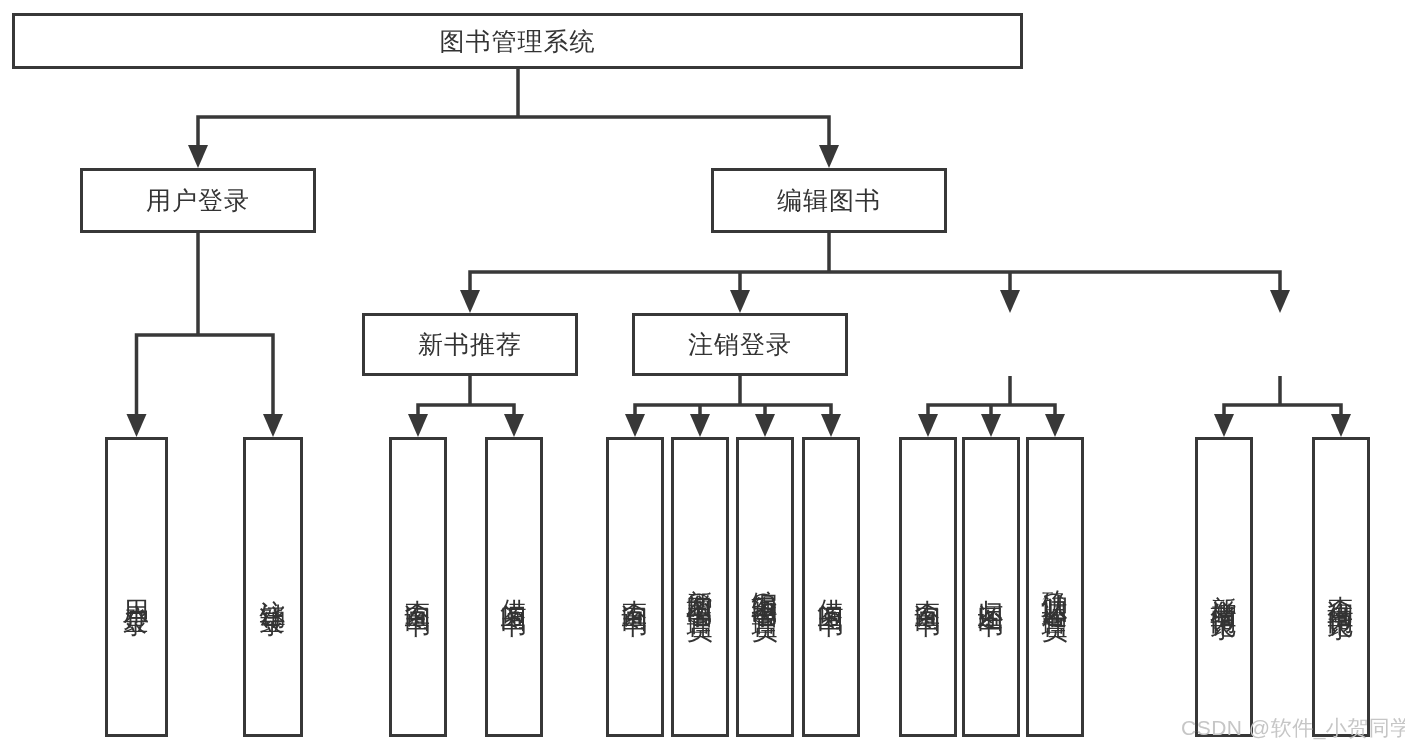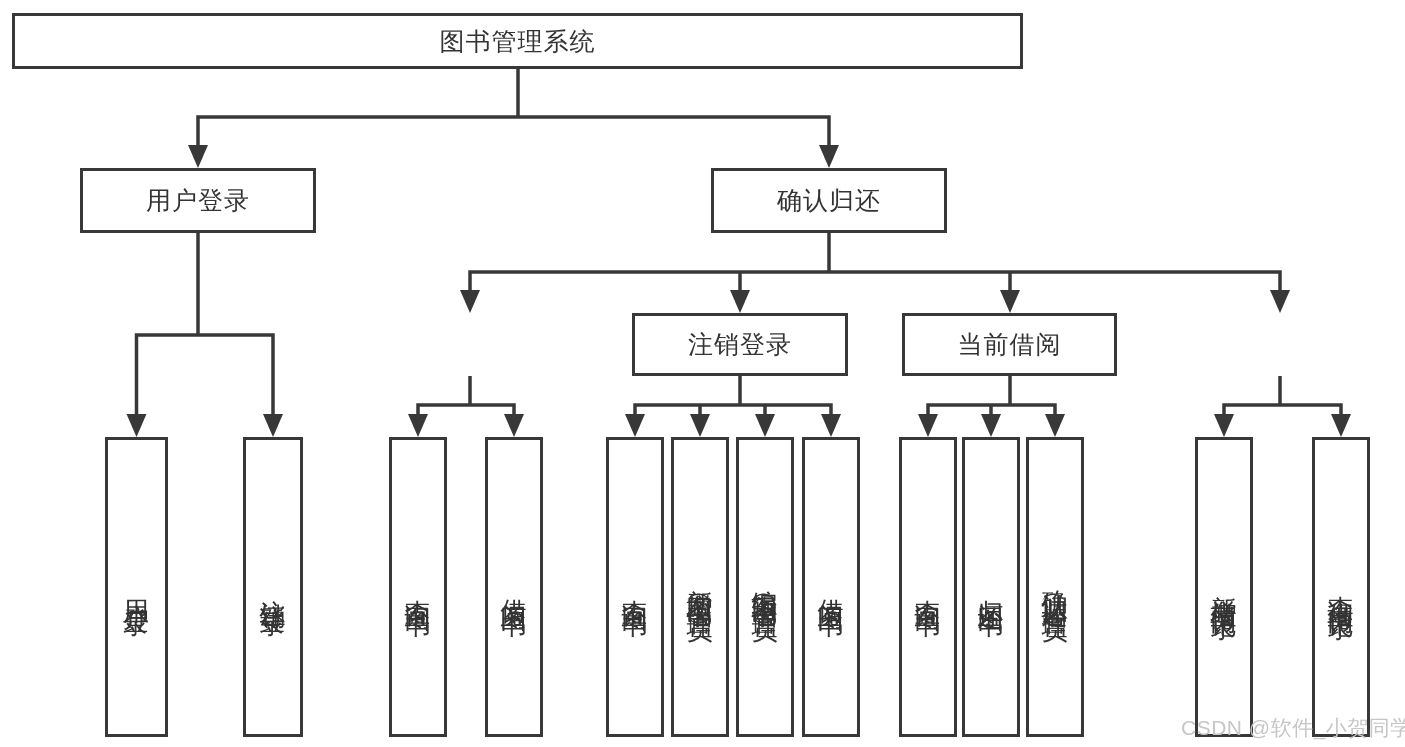--- a/index.html
+++ b/index.html
@@ -108,28 +108,28 @@
   </svg>
 
   <div class="box h" style="left:12px; top:13px; width:1011px; height:56px">
     <span>图书管理系统</span>
   </div>
 
   <div class="box h" style="left:80px; top:168px; width:236px; height:65px">
     <span>用户登录</span>
   </div>
   <div class="box h" style="left:711px; top:168px; width:236px; height:65px">
-    <span>确认归还</span>
+    <span>编辑图书</span>
   </div>
 
+  <div class="box h" style="left:362px; top:313px; width:216px; height:63px">
+    <span>新书推荐</span>
+  </div>
   <div class="box h" style="left:632px; top:313px; width:216px; height:63px">
     <span>注销登录</span>
-  </div>
-  <div class="box h" style="left:902px; top:313px; width:215px; height:63px">
-    <span>当前借阅</span>
   </div>
 
   <div class="box v" style="left:105px; top:437px; width:63px; height:300px">
     <span>用户登录</span>
   </div>
   <div class="box v" style="left:243px; top:437px; width:60px; height:300px">
     <span>注销登录</span>
   </div>
 
   <div class="box v" style="left:389px; top:437px; width:58px; height:300px">

